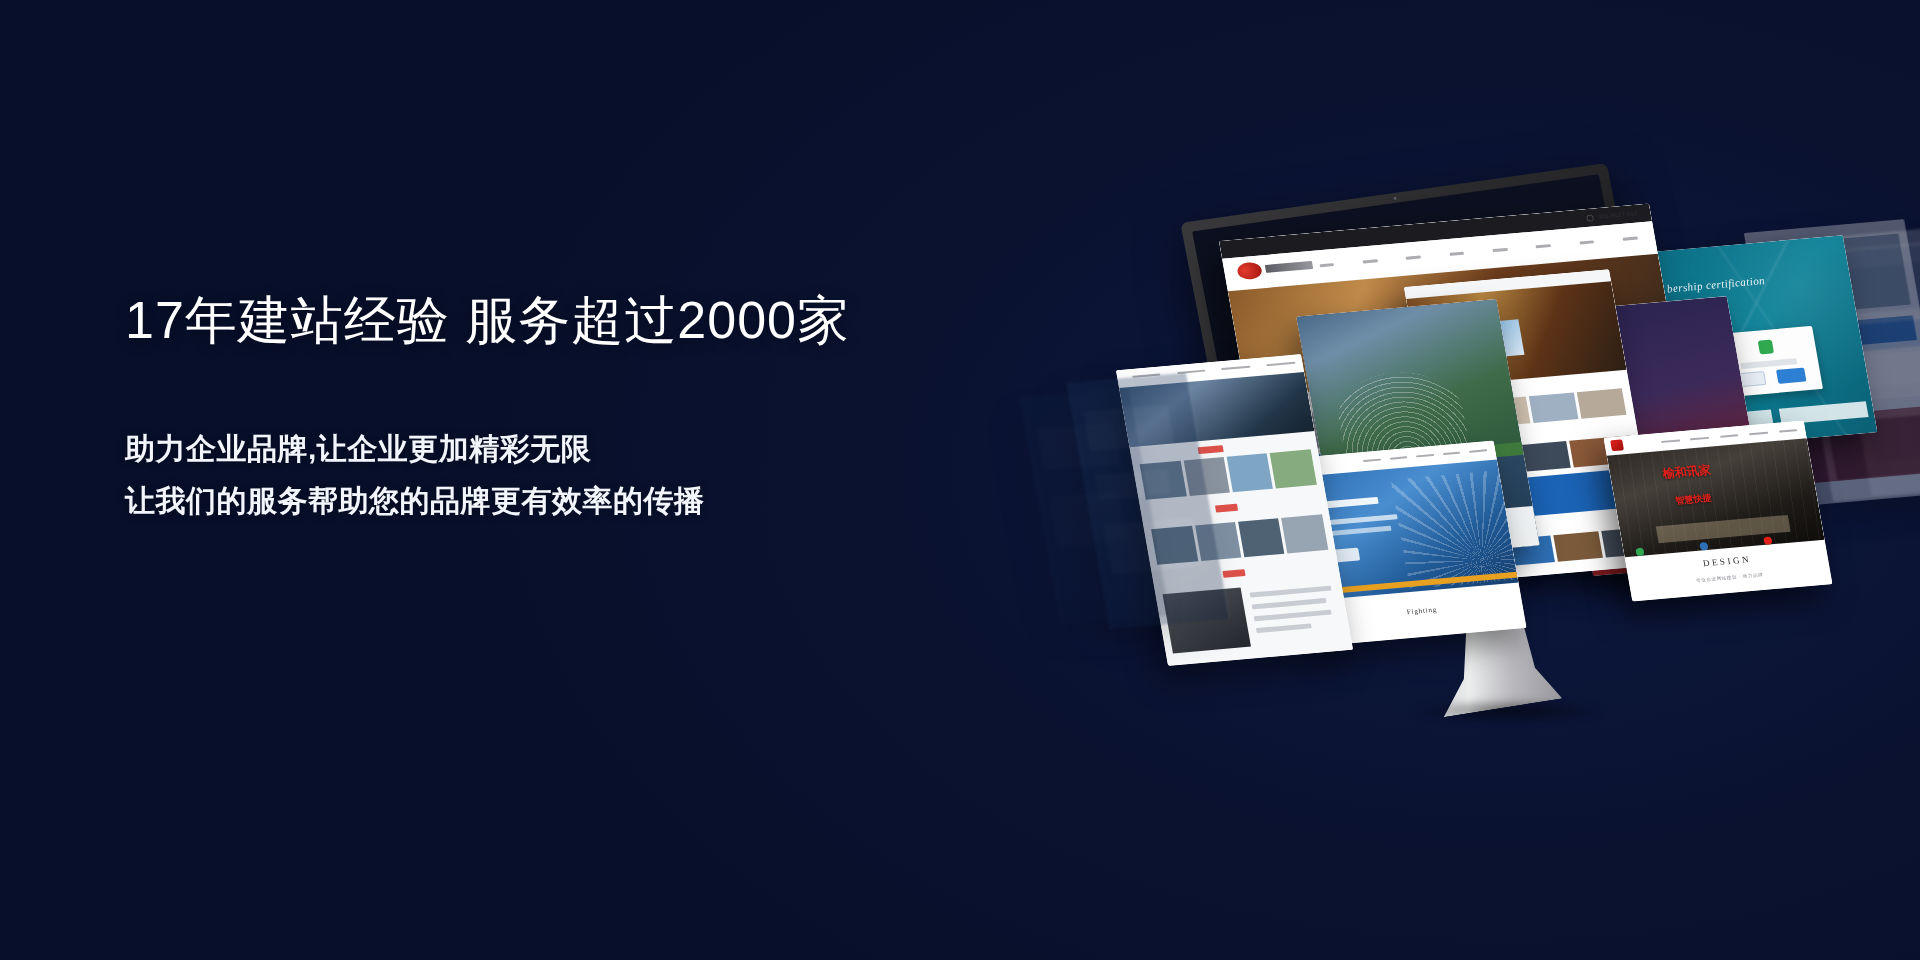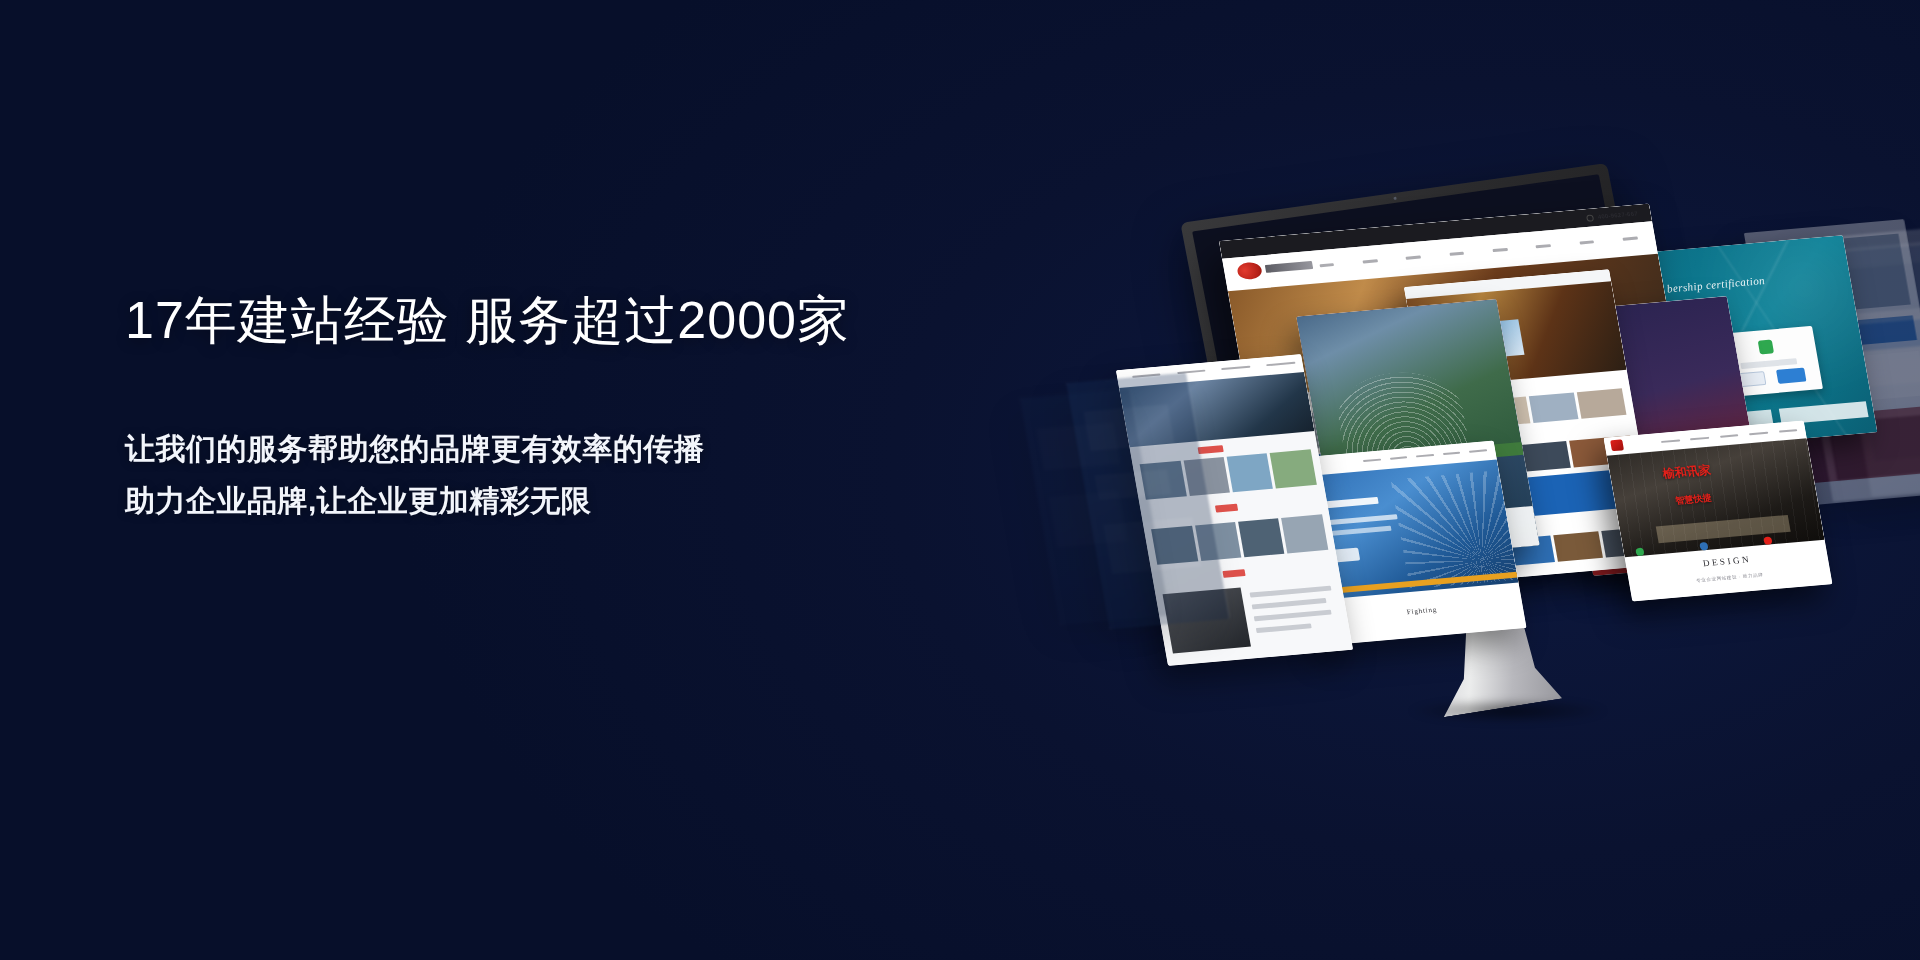--- a/index.html
+++ b/index.html
@@ -184,22 +184,22 @@
   }
 </style>
 </head>
 <body>
 
 <div id="stage">
 
   <div class="copy">
     <div class="headline">17年建站经验 服务超过2000家</div>
     <div class="sub">
+      <div class="sub-line">助力企业品牌,让企业更加精彩无限</div>
       <div class="sub-line">让我们的服务帮助您的品牌更有效率的传播</div>
-      <div class="sub-line">助力企业品牌,让企业更加精彩无限</div>
     </div>
   </div>
 
   <div class="monitor-wrap">
 
     <div class="imac">
       <div class="bezel">
         <div class="cam"></div>
         <div class="screen"></div>
       </div>

